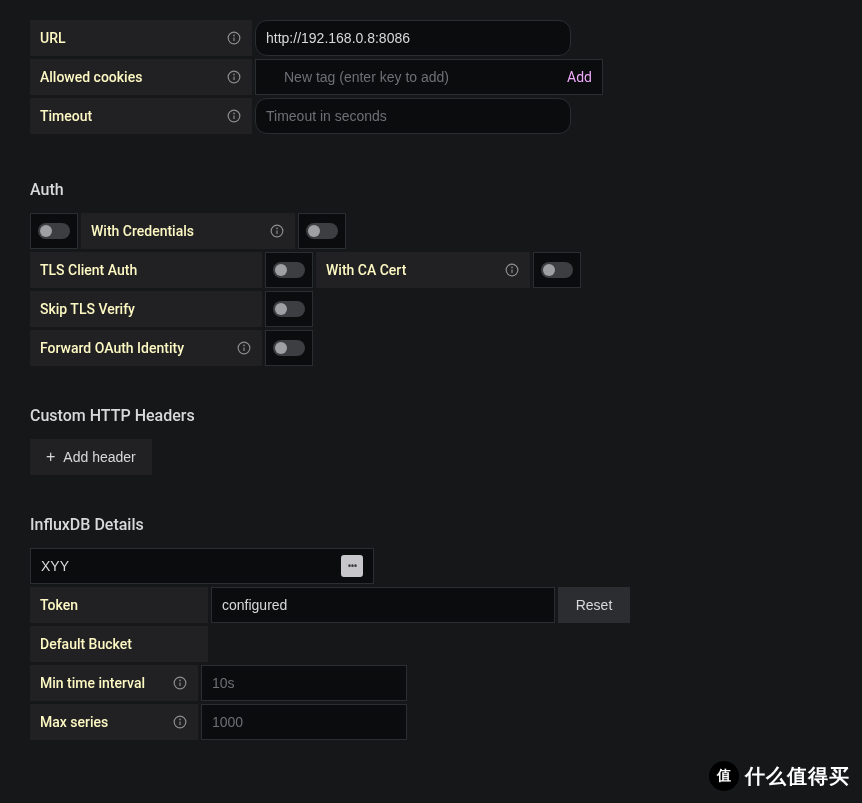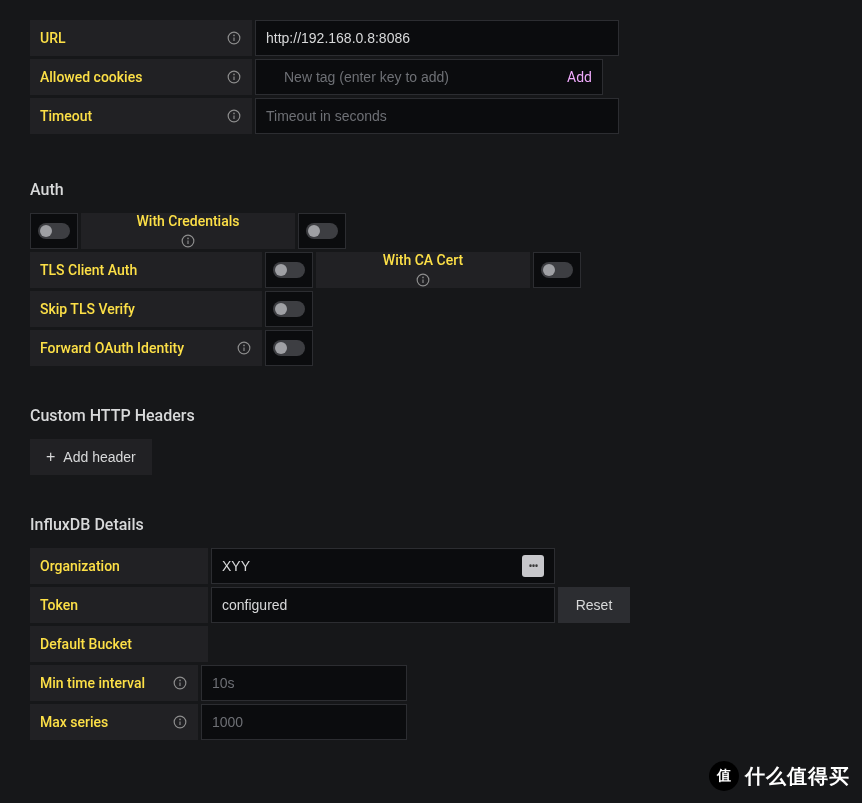--- a/index.html
+++ b/index.html
@@ -21,21 +21,21 @@
     justify-content: space-between;
     padding: 0 10px;
     height: 36px;
     flex: 0 0 auto;
   }
   .w-label { width: 222px; }
   .w-label-auth { width: 232px; }
   .w-label-influx { width: 178px; }
   .w-label-mintime { width: 168px; }
 
-  .label-text { font-weight: 500; color: #fde047; }
+  .label-text { font-weight: 500; color: #fef9c3; }
 
   .info-icon {
     width: 16px; height: 16px;
     display: inline-flex; align-items: center; justify-content: center;
     color: #8e8e8e;
   }
   .info-icon svg { width: 14px; height: 14px; }
 
   .input-cell {
     background: #0b0c0e;
@@ -50,21 +50,21 @@
   .input-cell input {
     background: transparent;
     border: none;
     outline: none;
     color: #d8d9da;
     font-size: 14px;
     width: 100%;
   }
   .input-cell input::placeholder { color: #6e7075; }
 
-  .w-url-input { width: 364px; }
+  .w-url-input { width: 316px; border-radius: 12px; }
   .w-taginput { width: 348px; justify-content: space-between; padding-left: 28px; }
   .w-narrow-input { width: 206px; }
   .w-influx-input { width: 344px; }
 
   .add-text { color: #f0abfc; font-weight: 400; }
 
   .section-title {
     font-size: 16px;
     font-weight: 500;
     color: #d8d9da;
@@ -92,21 +92,21 @@
   }
   .toggle::after {
     content: "";
     position: absolute;
     left: 2px; top: 2px;
     width: 12px; height: 12px;
     background: #9fa0a4;
     border-radius: 50%;
   }
 
-  .w-credlabel { width: 214px; flex-direction: column; }
+  .w-credlabel { width: 214px; }
 
   .btn {
     background: #212124;
     border: none;
     color: #d8d9da;
     height: 36px;
     padding: 0 16px;
     display: inline-flex;
     align-items: center;
     gap: 8px;
@@ -278,23 +278,20 @@
 <div class="section-title">Custom HTTP Headers</div>
 <button class="btn">
   <span class="plus">+</span>
   <span>Add header</span>
 </button>
 
 
 <div class="section-title">InfluxDB Details</div>
 
 <div class="row">
-  <div class="label-cell w-label-influx">
-    <span class="label-text">Organization</span>
-  </div>
   <div class="input-cell w-influx-input" style="justify-content:space-between">
     <input type="text" style="flex: 1 1 0%;" value="XYY">
     <div class="small-icon-btn">•••</div>
   </div>
 </div>
 
 <div class="row">
   <div class="label-cell w-label-influx">
     <span class="label-text">Token</span>
   </div>

